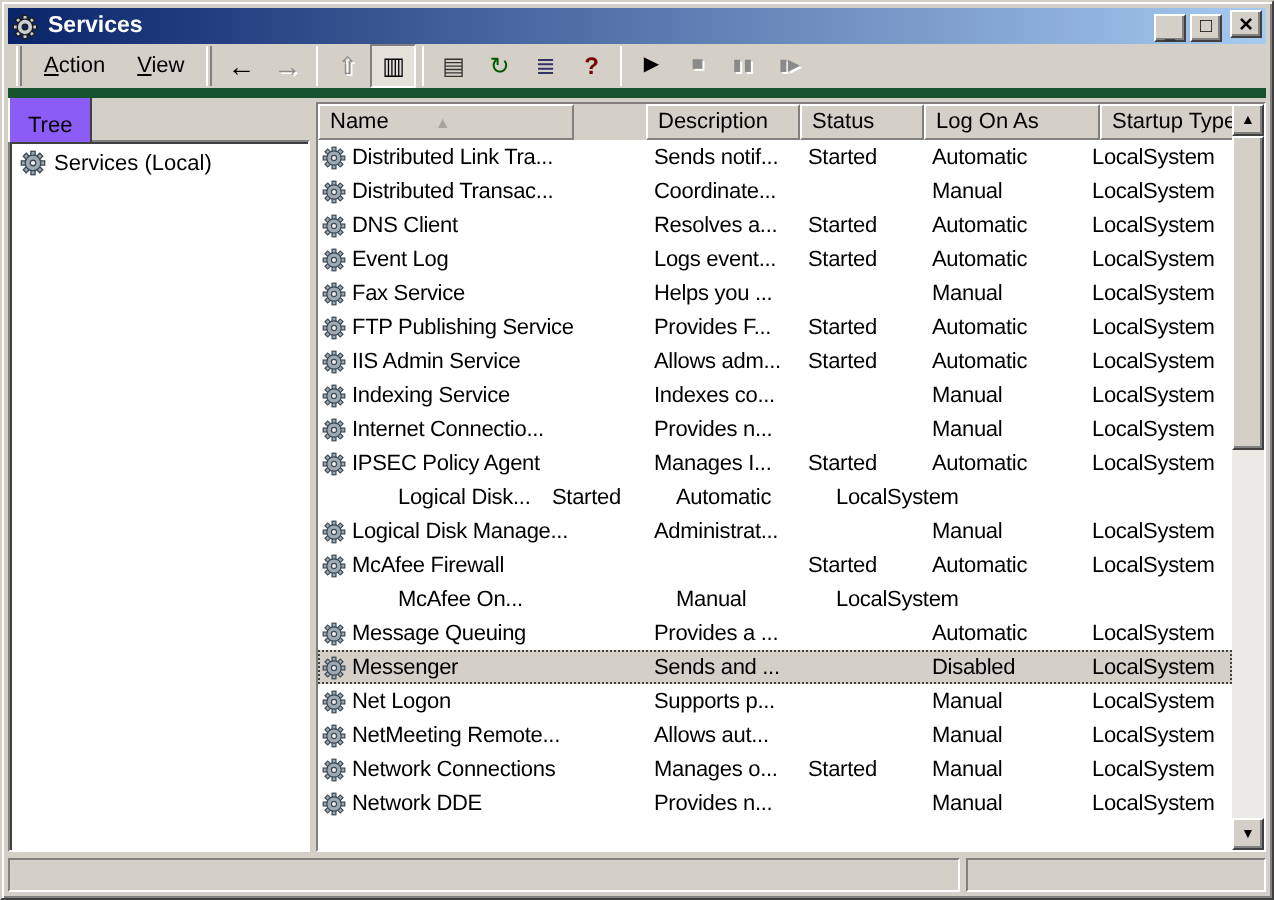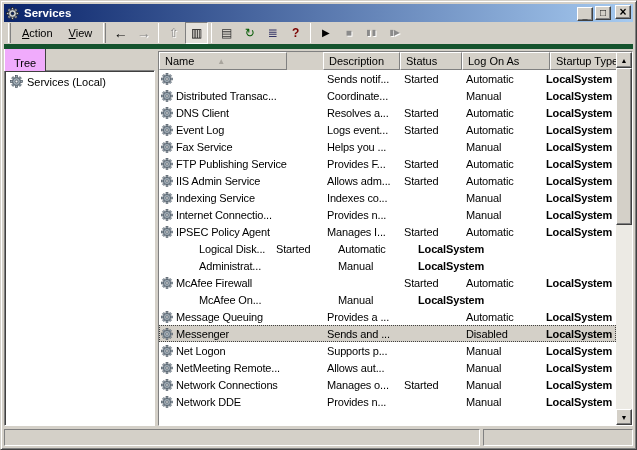--- a/index.html
+++ b/index.html
@@ -81,21 +81,21 @@
     margin: 0 3px;
   }
 
   
   .main { flex: 1; display: flex; overflow: hidden; padding-top: 2px; }
 
   .left-pane { width: 151px; flex: 0 0 151px; display: flex; flex-direction: column; }
   .tab-row { height: 19px; flex: 0 0 19px; display: flex; align-items: flex-end; }
   .tab {
     padding: 18px 9px 2px;
-    background: #f0abfc;
+    background: #8b5cf6;
     border: 1px solid; border-color: #ffffff #404040 #d4d0c8 #ffffff;
     border-bottom: none;
     margin-bottom: -1px; position: relative; z-index: 1;
   }
   .tree-view {
     flex: 1; background: #ffffff;
     border: 1px solid; border-color: #808080 #ffffff #ffffff #808080;
     box-shadow: inset 1px 1px 0 #404040;
     overflow: hidden;
   }
@@ -125,21 +125,21 @@
   .w-status { width: 62px; flex: 0 0 62px; }
   .w-startup { width: 80px; flex: 0 0 80px; }
   .w-logon { width: 88px; flex: 0 0 88px; }
   .w-fill { flex: 1; }
 
   .list-body { flex: 1; background: #ffffff; overflow: hidden; }
   .lrow { display: flex; height: 17px; align-items: center; letter-spacing: -0.15px; }
   .lrow.selected { background: #d4d0c8; outline: 1px dotted #404040; outline-offset: -1px; }
   .cell { padding: 0 4px; white-space: nowrap; overflow: hidden; flex-shrink: 0; }
   .cell.c-name { display: flex; align-items: center; gap: 3px; padding-left: 2px; }
-  .cell.c-logon { flex: 1 1 auto; font-weight: bold; }
+  .cell.c-logon { flex: 1 1 auto; }
   .svc-icon { width: 12px; height: 12px; display: inline-flex; flex-shrink: 0; }
 
   
   .vscroll { width: 16px; flex: 0 0 16px; display: flex; flex-direction: column; background: #eceae4; }
   .sb-btn {
     height: 16px; flex: 0 0 16px;
     background: #d4d0c8;
     border: 1px solid; border-color: #ffffff #404040 #404040 #ffffff;
     box-shadow: inset -1px -1px 0 #808080;
     display: flex; align-items: center; justify-content: center;
@@ -295,20 +295,21 @@
                     <g fill="#9daab4" stroke="#3c4752" stroke-width="0.8">
                       <rect x="6.7" y="0.8" width="2.6" height="14.4"></rect>
                       <rect x="6.7" y="0.8" width="2.6" height="14.4" transform="rotate(45 8 8)"></rect>
                       <rect x="6.7" y="0.8" width="2.6" height="14.4" transform="rotate(90 8 8)"></rect>
                       <rect x="6.7" y="0.8" width="2.6" height="14.4" transform="rotate(135 8 8)"></rect>
                       <circle cx="8" cy="8" r="4.8"></circle>
                     </g>
                     <circle cx="8" cy="8" r="1.7" fill="#f2f2f2" stroke="#3c4752" stroke-width="0.8"></circle>
                   </svg>
                 </span>
+                <span data-name="service-name">Distributed Link Tra...</span>
               </div>
               <div class="cell w-desc" data-name="cell-description">Sends notif...</div>
               <div class="cell w-status" data-name="cell-status">Started</div>
               <div class="cell w-startup" data-name="cell-startup-type">Automatic</div>
               <div class="cell w-logon c-logon" data-name="cell-log-on-as">LocalSystem</div>
             </div>
             <div class="lrow" data-name="table-row">
               <div class="cell c-name w-name" data-name="cell-name">
                 <span class="svc-icon" data-name="service-gear-icon">
                   <svg width="12" height="12" viewBox="0 0 16 16">
@@ -497,20 +498,35 @@
               <div class="cell w-startup" data-name="cell-startup-type">Automatic</div>
               <div class="cell w-logon c-logon" data-name="cell-log-on-as">LocalSystem</div>
             </div>
             <div class="lrow" data-name="table-row">
               <div class="cell w-desc" data-name="cell-description">Logical Disk...</div>
               <div class="cell w-status" data-name="cell-status">Started</div>
               <div class="cell w-startup" data-name="cell-startup-type">Automatic</div>
               <div class="cell w-logon c-logon" data-name="cell-log-on-as">LocalSystem</div>
             </div>
             <div class="lrow" data-name="table-row">
+              <div class="cell c-name w-name" data-name="cell-name">
+                <span class="svc-icon" data-name="service-gear-icon">
+                  <svg width="12" height="12" viewBox="0 0 16 16">
+                    <g fill="#9daab4" stroke="#3c4752" stroke-width="0.8">
+                      <rect x="6.7" y="0.8" width="2.6" height="14.4"></rect>
+                      <rect x="6.7" y="0.8" width="2.6" height="14.4" transform="rotate(45 8 8)"></rect>
+                      <rect x="6.7" y="0.8" width="2.6" height="14.4" transform="rotate(90 8 8)"></rect>
+                      <rect x="6.7" y="0.8" width="2.6" height="14.4" transform="rotate(135 8 8)"></rect>
+                      <circle cx="8" cy="8" r="4.8"></circle>
+                    </g>
+                    <circle cx="8" cy="8" r="1.7" fill="#f2f2f2" stroke="#3c4752" stroke-width="0.8"></circle>
+                  </svg>
+                </span>
+                <span data-name="service-name">Logical Disk Manage...</span>
+              </div>
               <div class="cell w-desc" data-name="cell-description">Administrat...</div>
               <div class="cell w-status" data-name="cell-status"></div>
               <div class="cell w-startup" data-name="cell-startup-type">Manual</div>
               <div class="cell w-logon c-logon" data-name="cell-log-on-as">LocalSystem</div>
             </div>
             <div class="lrow" data-name="table-row">
               <div class="cell c-name w-name" data-name="cell-name">
                 <span class="svc-icon" data-name="service-gear-icon">
                   <svg width="12" height="12" viewBox="0 0 16 16">
                     <g fill="#9daab4" stroke="#3c4752" stroke-width="0.8">

